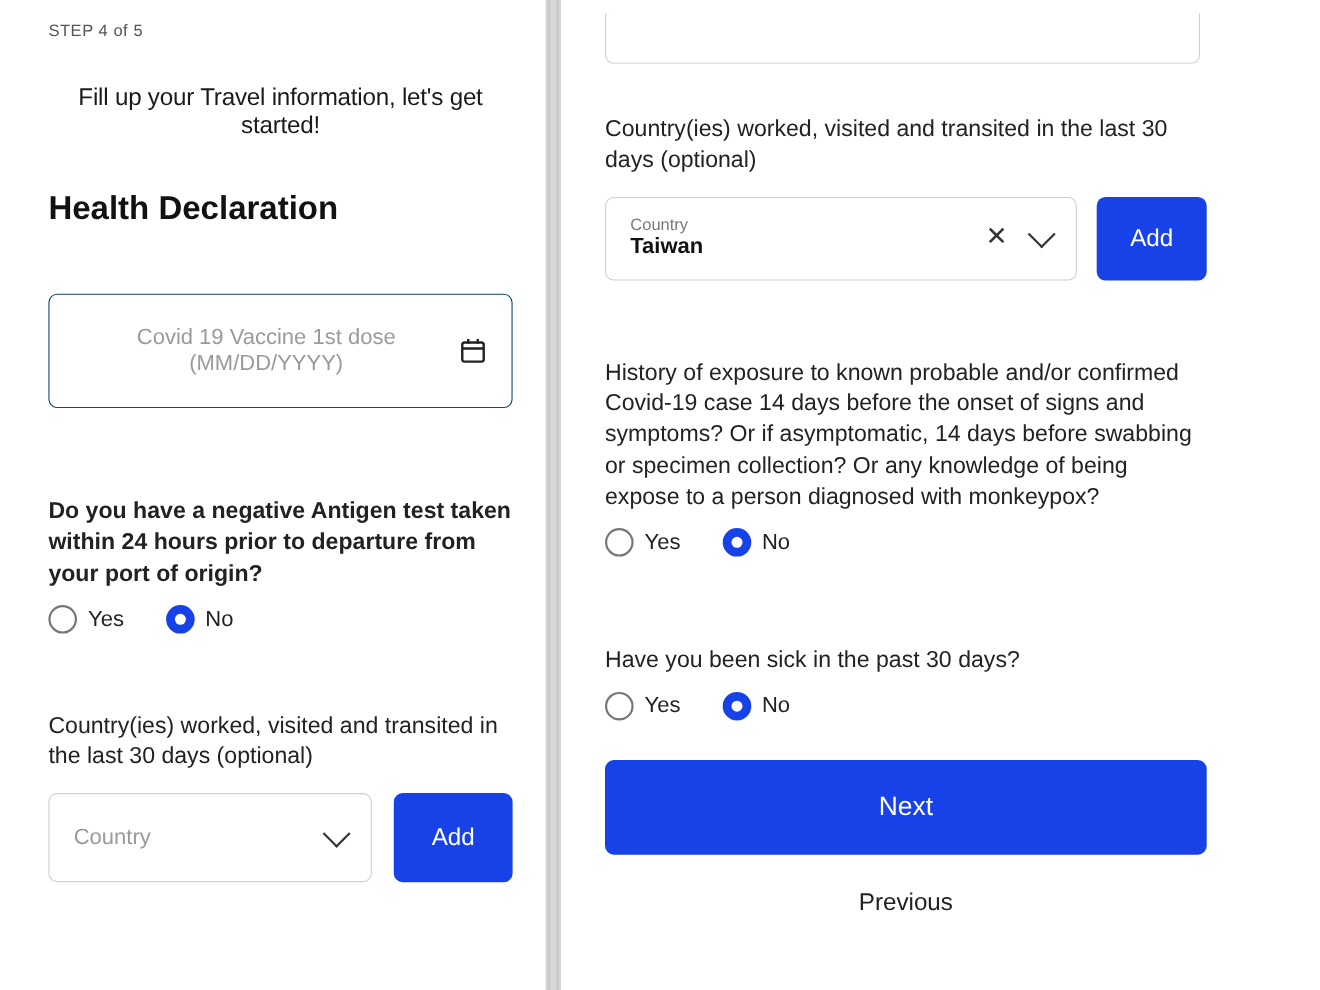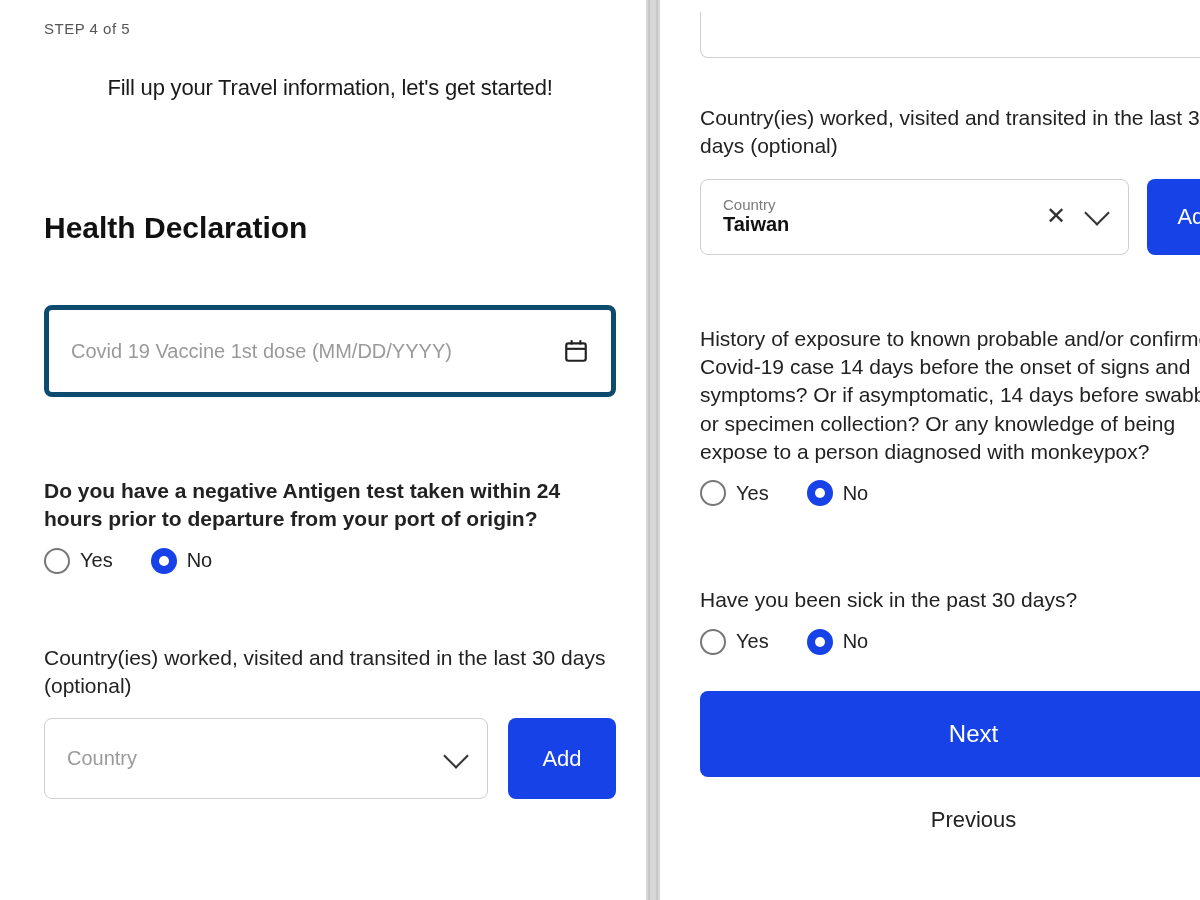--- a/index.html
+++ b/index.html
@@ -10,21 +10,21 @@
     width: 1200px;
     height: 900px;
     overflow: hidden;
     display: flex;
   }
   .panel {
     position: relative;
     padding: 12px 30px 0 30px;
   }
   .panel-left {
-    width: 646px;
+    width: 496px;
     flex-shrink: 0;
     padding-left: 44px;
   }
   .panel-right {
     width: 605px;
     flex-shrink: 0;
     padding-left: 40px;
     padding-right: 18px;
   }
   .divider {
@@ -54,30 +54,31 @@
   .subtitle {
     font-size: 22px;
     margin-top: 38px;
     color: #1a1a1a;
     letter-spacing: -0.2px;
     text-align: center;
   }
   .section-title {
     font-size: 30px;
     font-weight: 700;
-    margin-top: 110px;
+    margin-top: 46px;
     color: #111;
   }
 
   .field {
-    border: 5px solid #0c4a6e;
-    border-radius: 8px;
-    display: flex;
-    align-items: center;
-    background: #fff;
+    border: 1px solid #0c4a6e;
+    border-radius: 8px;
+    display: flex;
+    align-items: center;
+    background: #fff;
+    text-align: center;
   }
   .field-dose {
     margin-top: 60px;
     padding: 28px 22px;
   }
   .field-vaccine {
     margin-top: 15px;
     padding: 28px 22px;
   }
   .field-placeholder {

